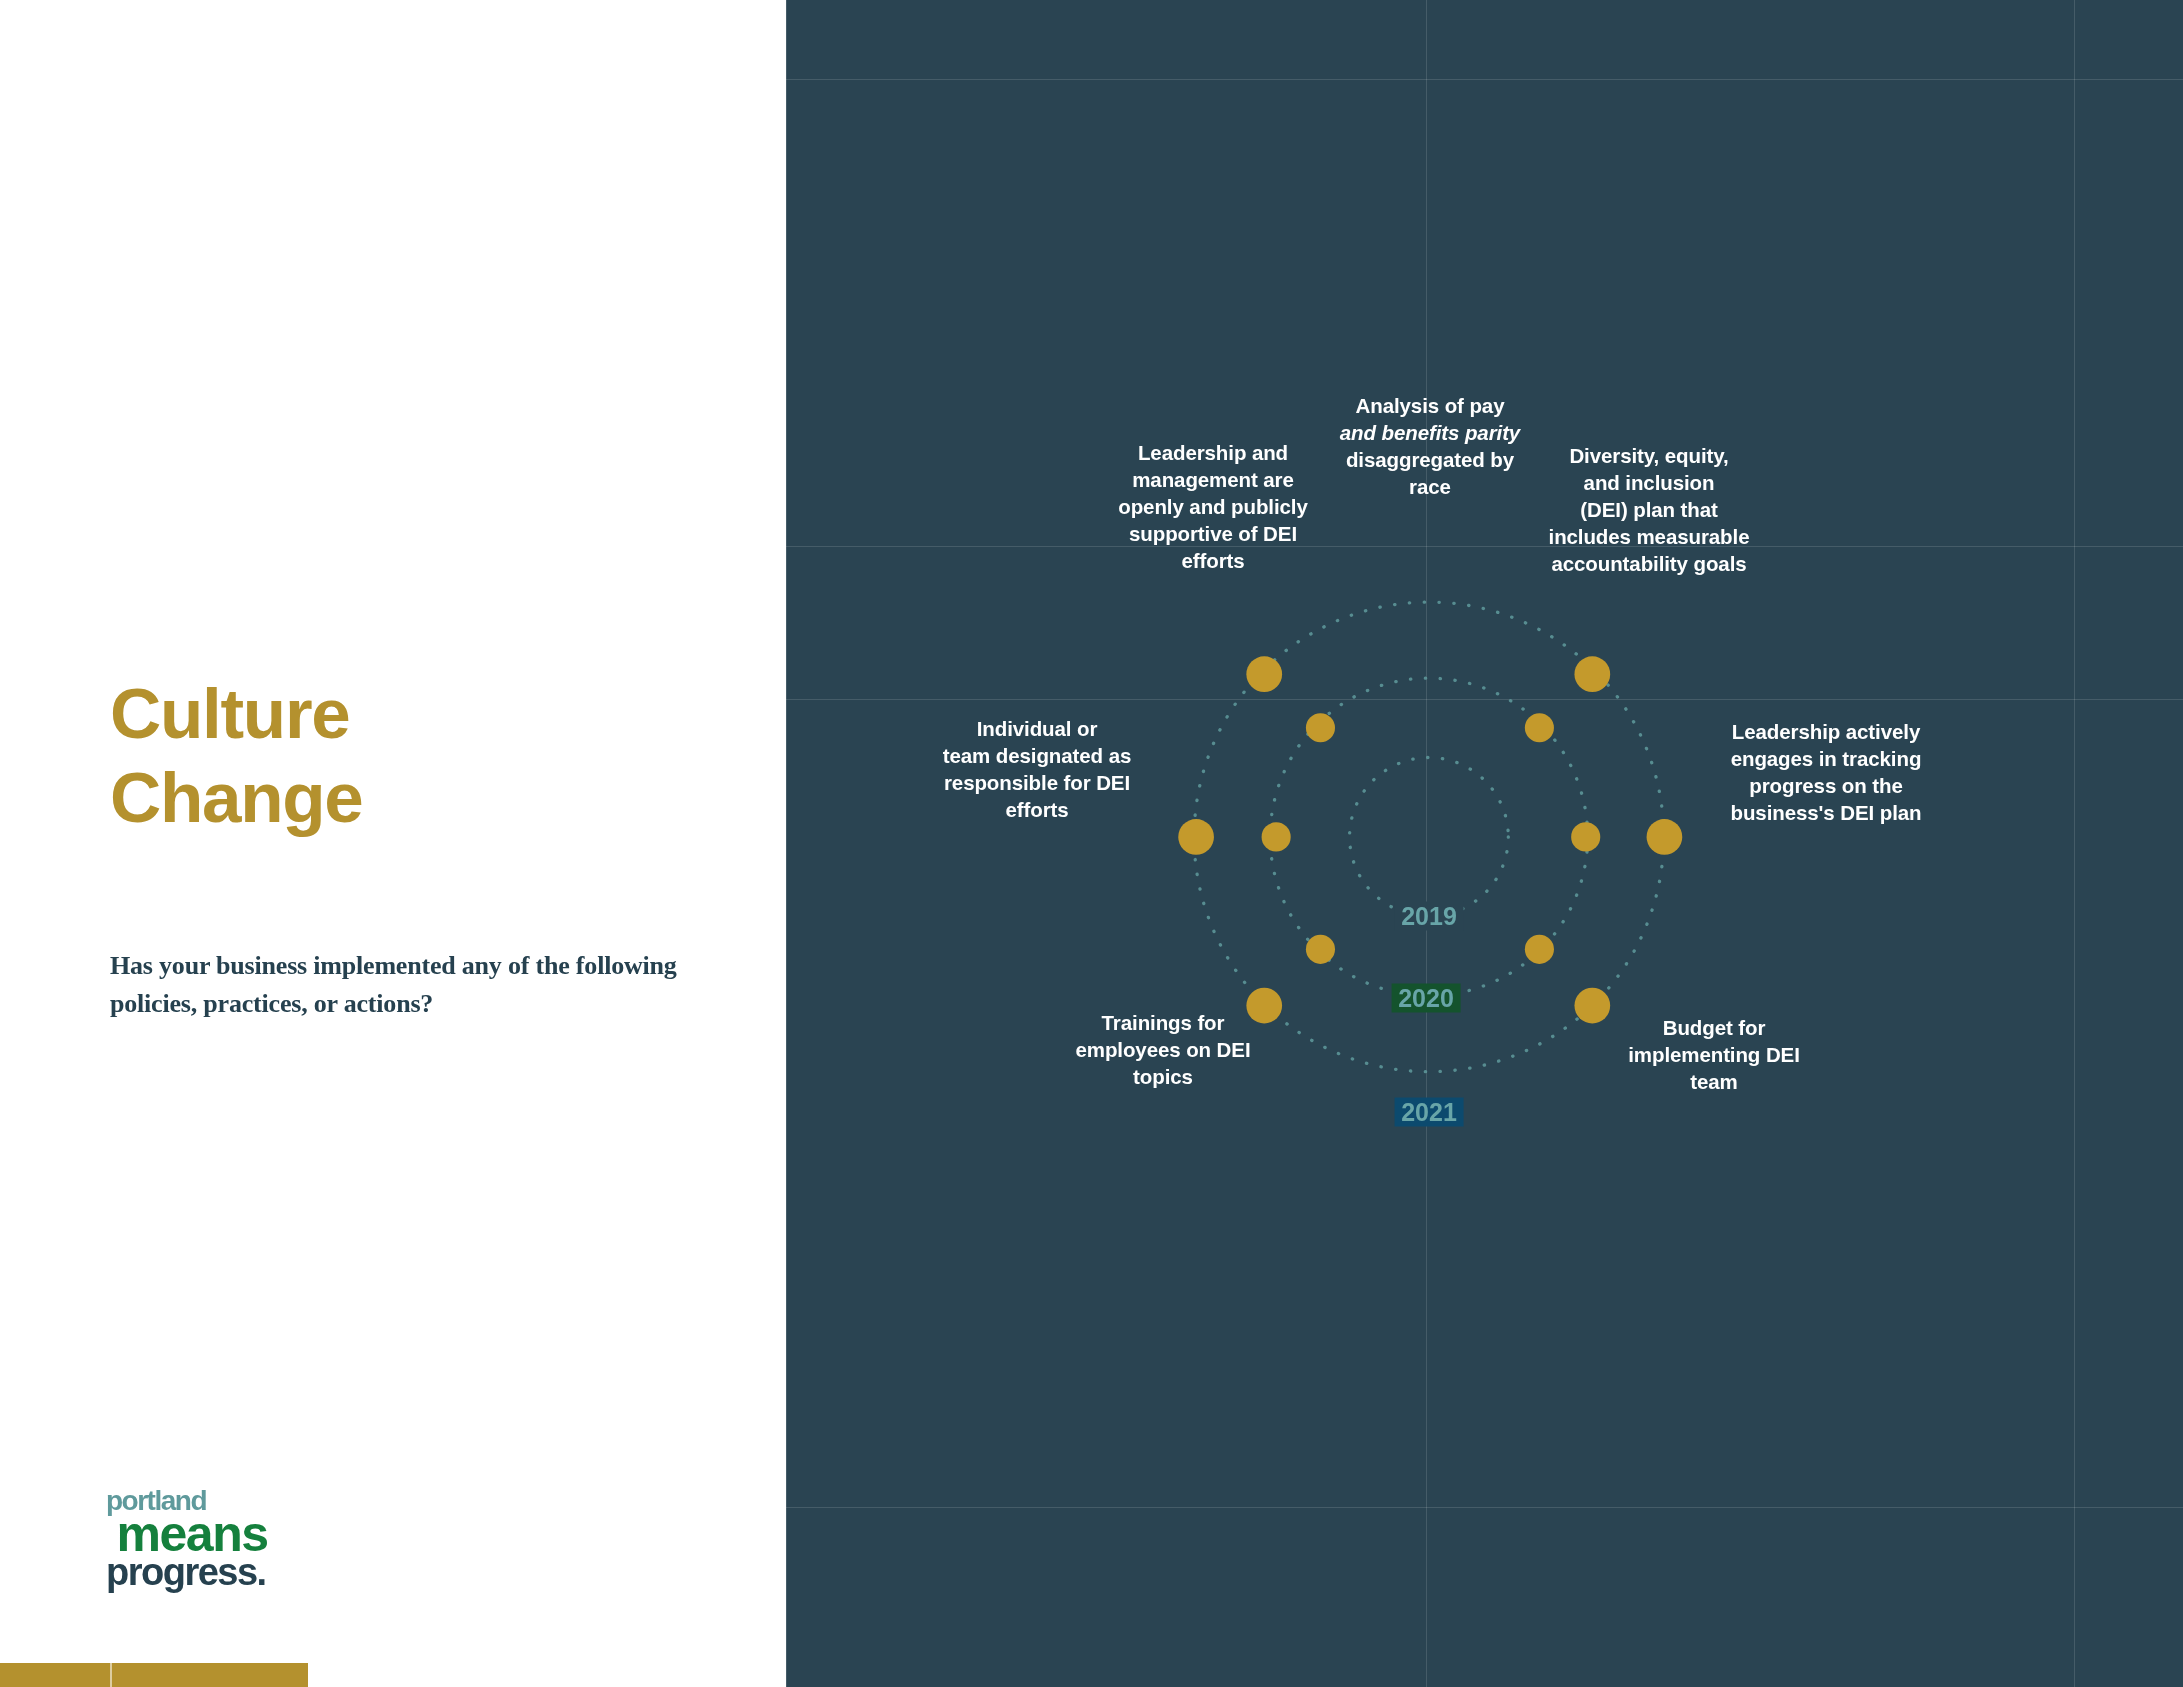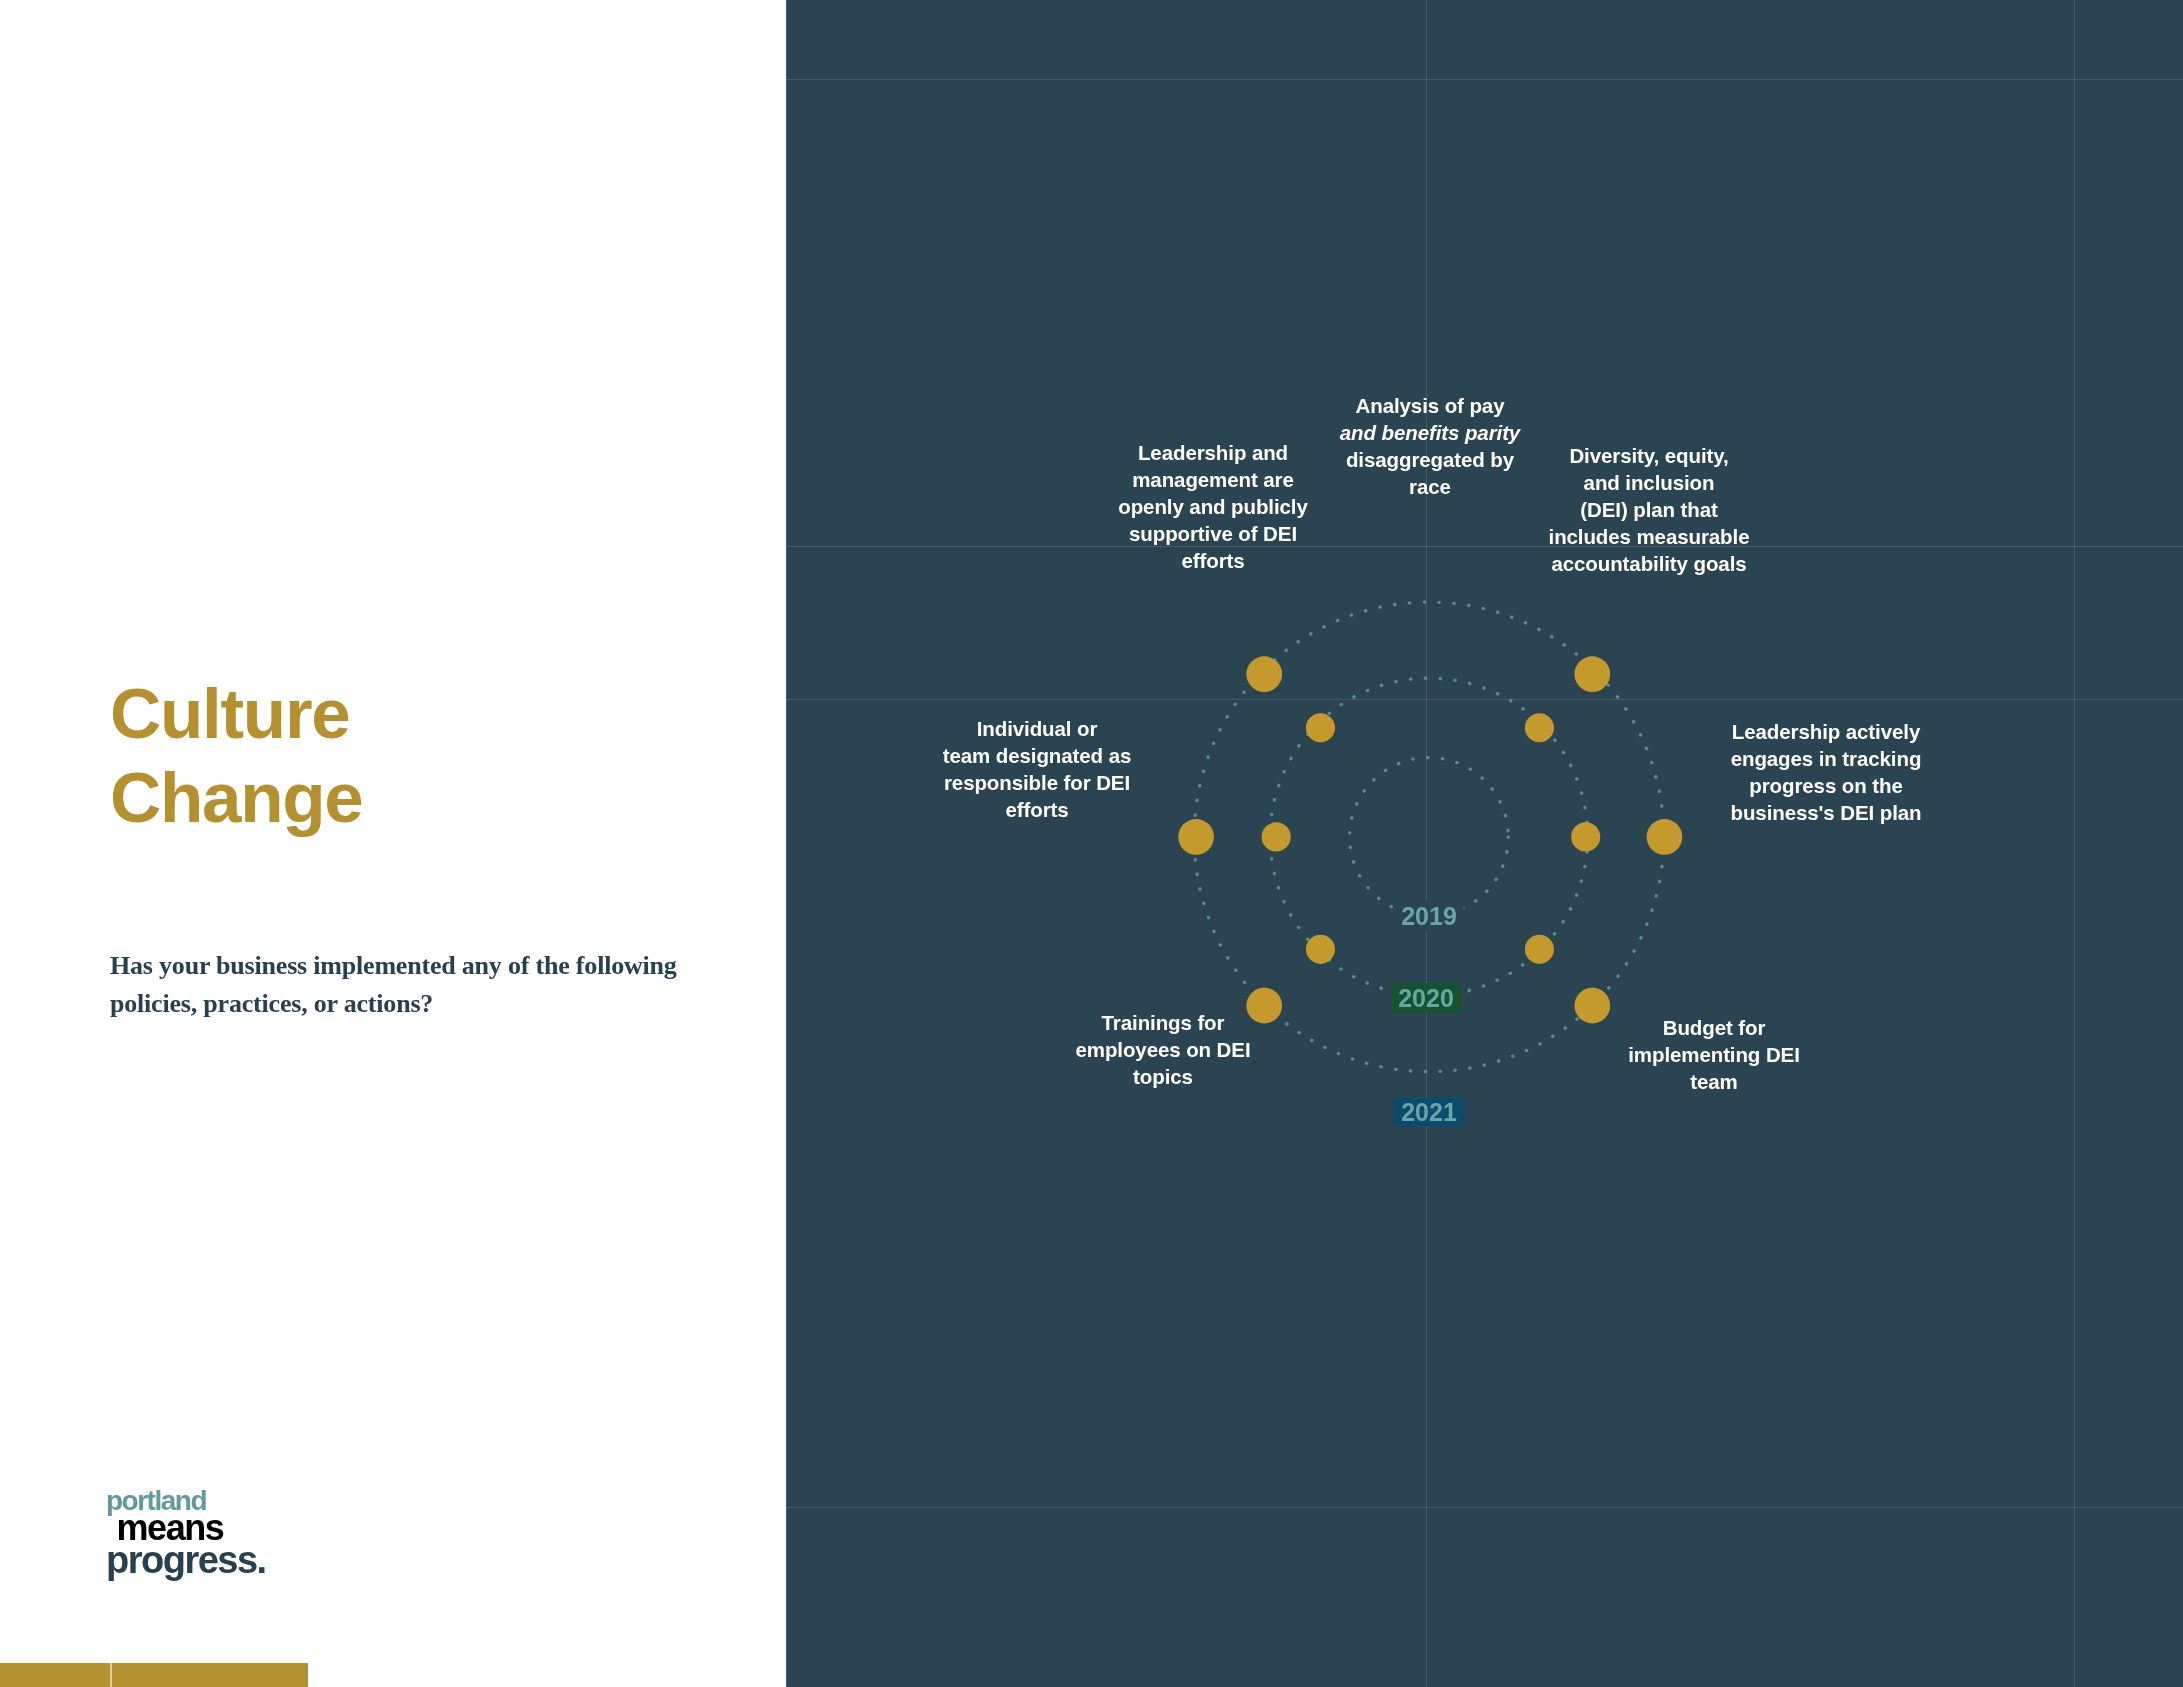--- a/index.html
+++ b/index.html
@@ -58,21 +58,21 @@
     top: 1489px;
     width: 225px;
   }
   #logo .logo-line {
     display: block;
     font-weight: bold;
     letter-spacing: -1.5px;
     line-height: 0.86;
   }
   #logo .logo-portland { font-size: 28px; color: #5f9a9c; }
-  #logo .logo-means    { font-size: 36px; color: #000000; margin-left: 10.6px; }
+  #logo .logo-means    { font-size: 50px; color: #15803d; margin-left: 10.6px; }
   #logo .logo-progress { font-size: 38px; color: #26414f; }
 
   
   #footer-bar {
     position: absolute;
     left: 0;
     top: 1663px;
     width: 308px;
     height: 26.5px;
     background: #b4912e;

